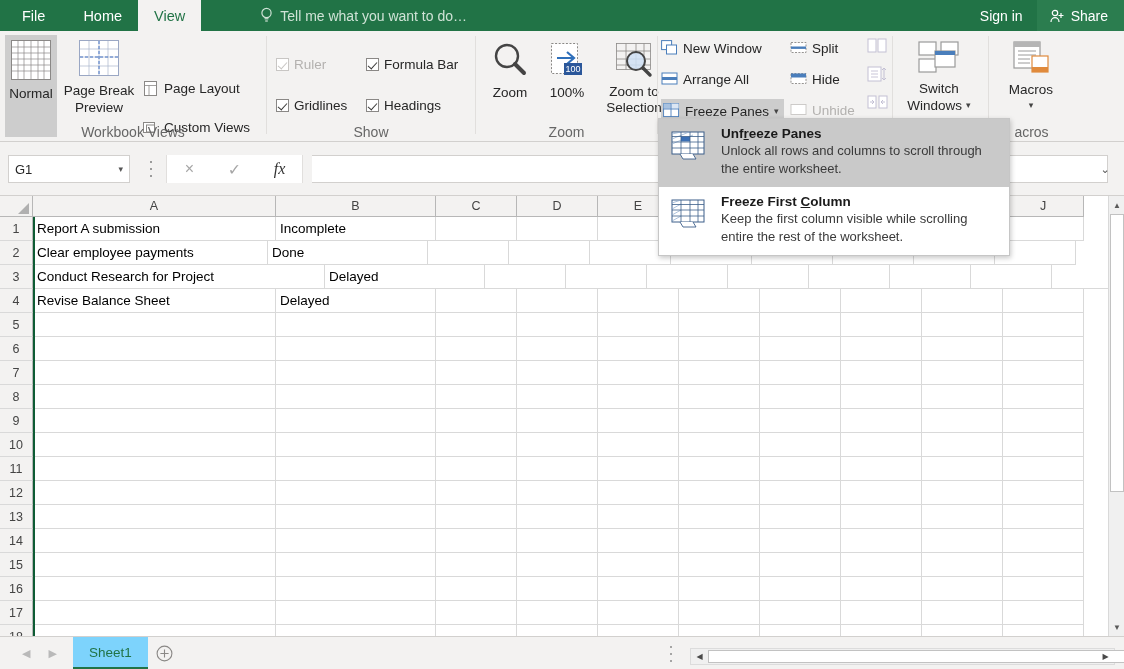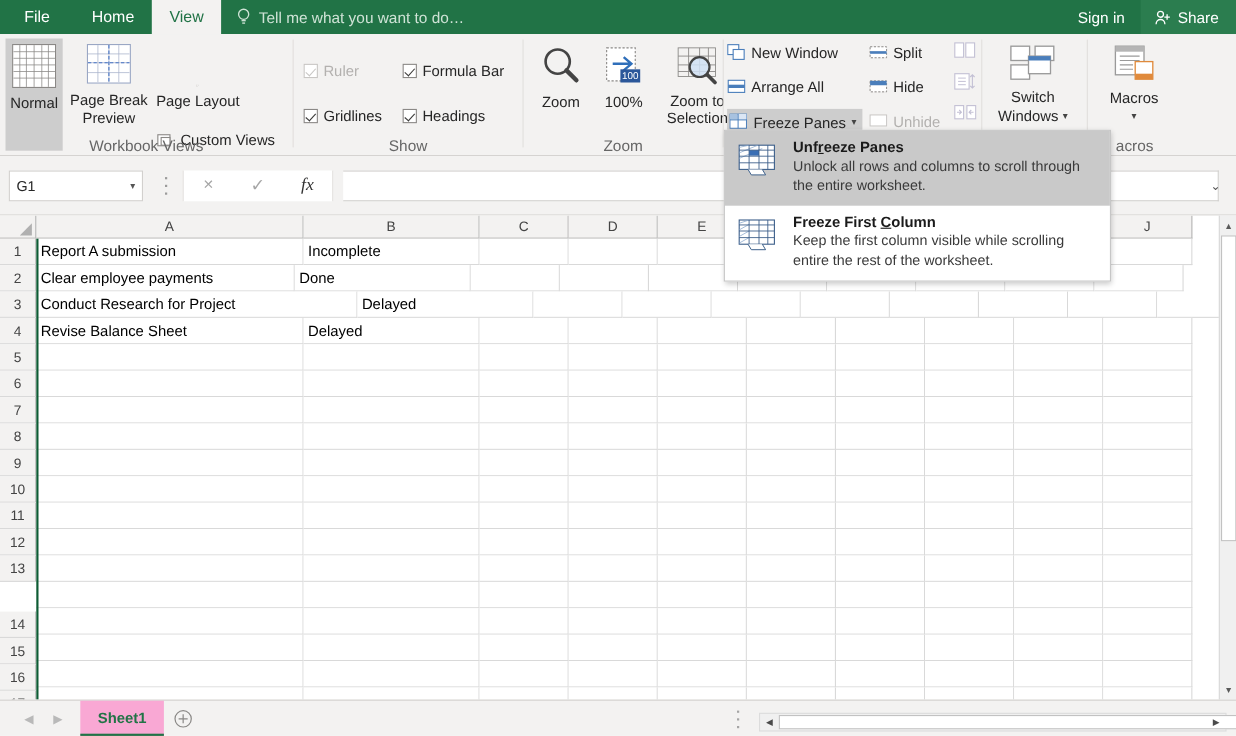--- a/index.html
+++ b/index.html
@@ -24,20 +24,21 @@
     height: 31px; cursor: default; white-space: nowrap;
   }
   .tab.file { padding: 0 22px; }
   .tab.active {
     background: #f3f2f1; color: #217346; font-weight: 400;
   }
   .tellme {
     display: flex; align-items: center; gap: 7px;
     padding-left: 14px; color: #cfe3d6; font-size: 14px;
     white-space: nowrap;
+    margin-left: 45px;
   }
   .bulb { width: 13px; height: 17px; display: block; }
   .spacer { flex: 1 1 auto; }
   .signin {
     display: flex; align-items: center; padding: 0 14px;
     color: #ffffff; font-size: 14px; white-space: nowrap;
   }
   .share {
     display: flex; align-items: center; gap: 6px;
     padding: 0 16px 0 12px; background: #2b7d4f;
@@ -201,21 +202,21 @@
   
   .statusbar {
     position: absolute; left: 0; bottom: 0; width: 1124px; height: 33px;
     background: #f3f2f1; border-top: 1px solid #d2d0ce;
     display: flex; align-items: center;
   }
   .navarrows { display: flex; gap: 18px; padding: 0 16px 0 22px; }
   .navarrows span { color: #b9b9b9; font-size: 11px; }
   .sheettab {
     height: 32px; display: flex; align-items: center; padding: 0 16px;
-    background: #f9a8d4; color: #217346; font-weight: bold; font-size: 13.5px;
+    background: #7dd3fc; color: #217346; font-weight: normal; font-size: 13.5px;
     border-bottom: 2px solid #217346;
   }
   .addsheet {
     width: 34px; display: flex; align-items: center; justify-content: center;
     color: #8a8886; font-size: 15px;
   }
   .hsb-dots {
     position: absolute; left: 668px; bottom: 7px; width: 6px; height: 16px;
     display: flex; flex-direction: column; justify-content: space-between;
     align-items: center;
@@ -320,21 +321,21 @@
             <path d="M19 0V34" stroke="#4472c4" stroke-width="1" stroke-dasharray="3 2"></path>
             <path d="M0 16H38" stroke="#4472c4" stroke-width="1" stroke-dasharray="3 2"></path>
           </svg>
         </div>
         <div style="margin-top:6px; line-height:17px;">
           <div>Page Break</div>
           <div>Preview</div>
         </div>
       </div>
 
-      <div class="smallitem" style="left:142px; top:46px;flex-direction:column;">
+      <div class="smallitem" style="left:142px; top:46px;">
         <svg width="17" height="17" viewBox="0 0 17 17">
           <rect x="2.5" y="1.5" width="12" height="14" fill="#fff" stroke="#8a8886" stroke-width="1"></rect>
           <path d="M2.5 5.5H14.5M7 5.5V15.5" stroke="#8a8886" stroke-width="0.8"></path>
         </svg>
         <span>Page Layout</span>
       </div>
 
       <div class="smallitem" style="left:142px; top:85px;">
         <svg width="17" height="17" viewBox="0 0 17 17">
           <rect x="1.5" y="3.5" width="11" height="10" fill="#fff" stroke="#8a8886" stroke-width="1"></rect>
@@ -565,21 +566,21 @@
         <div class="rhead" style="height: 24px;">4</div>
         <div class="rhead" style="height: 24px;">5</div>
         <div class="rhead" style="height: 24px;">6</div>
         <div class="rhead" style="height: 24px;">7</div>
         <div class="rhead" style="height: 24px;">8</div>
         <div class="rhead" style="height: 24px;">9</div>
         <div class="rhead" style="height: 24px;">10</div>
         <div class="rhead" style="height: 24px;">11</div>
         <div class="rhead" style="height: 24px;">12</div>
         <div class="rhead" style="height: 24px;">13</div>
-        <div class="rhead" style="height: 24px; margin-top: 27px;">14</div>
+        <div class="rhead" style="height: 24px;">14</div>
         <div class="rhead" style="height: 24px;">15</div>
         <div class="rhead" style="height: 24px;">16</div>
         <div class="rhead" style="height: 24px;">17</div>
         <div class="rhead" style="height: 24px;">18</div>
       </div>
     <div class="cells" id="cellgrid">
         <div class="crow">
           <div class="cell" style="width: 243px; height: 24px;">Report A submission</div>
           <div class="cell" style="width: 160px; height: 24px;">Incomplete</div>
           <div class="cell" style="width: 81px; height: 24px;"></div>

